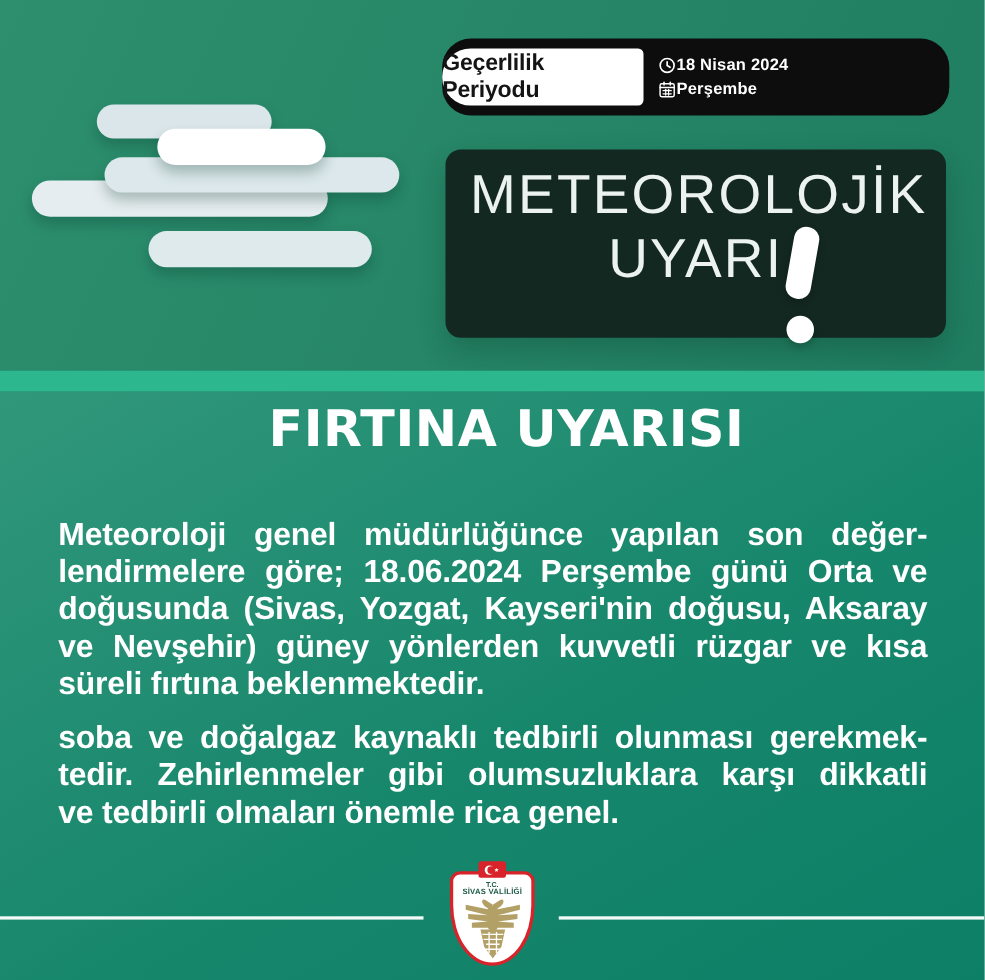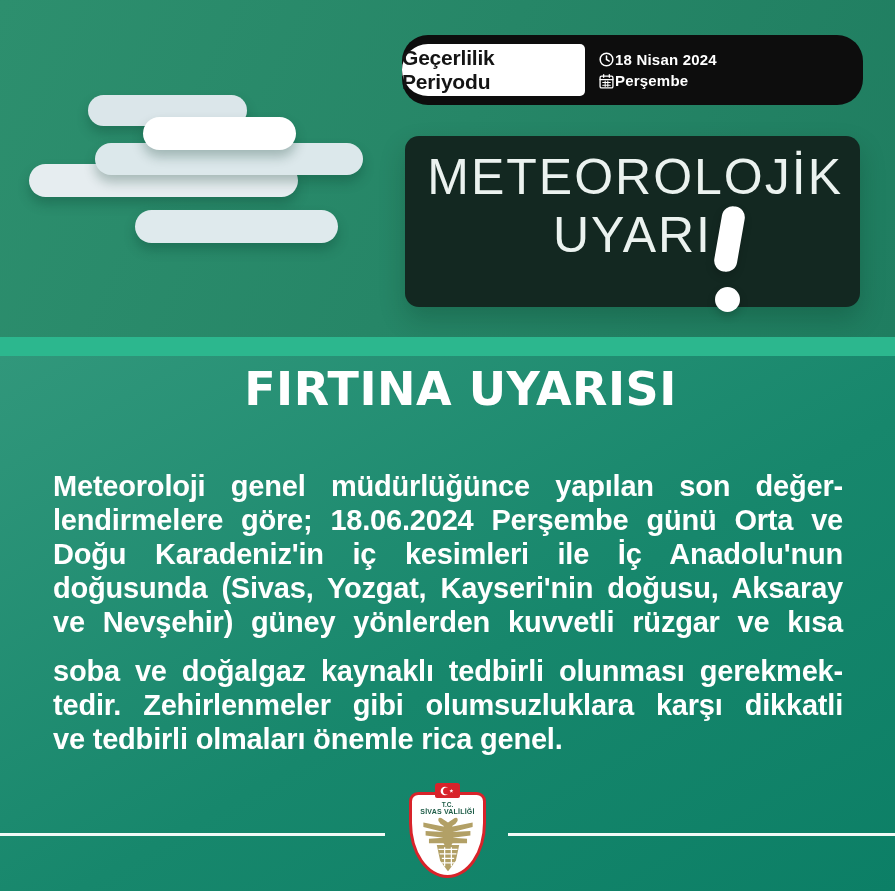--- a/index.html
+++ b/index.html
@@ -137,23 +137,23 @@
 
   <div class="stripe"></div>
 
   <div class="body-section">
 
     <h1 class="page-title">FIRTINA UYARISI</h1>
 
     <div class="para para-1">
       <span class="jline">Meteoroloji genel müdürlüğünce yapılan son değer-</span>
       <span class="jline">lendirmelere göre; 18.06.2024 Perşembe günü Orta ve</span>
-      <span class="jline">Doğu Karadeniz'in iç kesimleri ile İç Anadolu'nun</span>
       <span class="jline">doğusunda (Sivas, Yozgat, Kayseri'nin doğusu, Aksaray</span>
       <span class="jline">ve Nevşehir) güney yönlerden kuvvetli rüzgar ve kısa</span>
+      <span class="jline last">süreli fırtına beklenmektedir.</span>
     </div>
 
     <div class="para para-2">
       <span class="jline">soba ve doğalgaz kaynaklı tedbirli olunması gerekmek-</span>
       <span class="jline">tedir. Zehirlenmeler gibi olumsuzluklara karşı dikkatli</span>
       <span class="jline last">ve tedbirli olmaları önemle rica genel.</span>
     </div>
 
     <div class="divider divider-left"></div>
     <div class="divider divider-right"></div>

